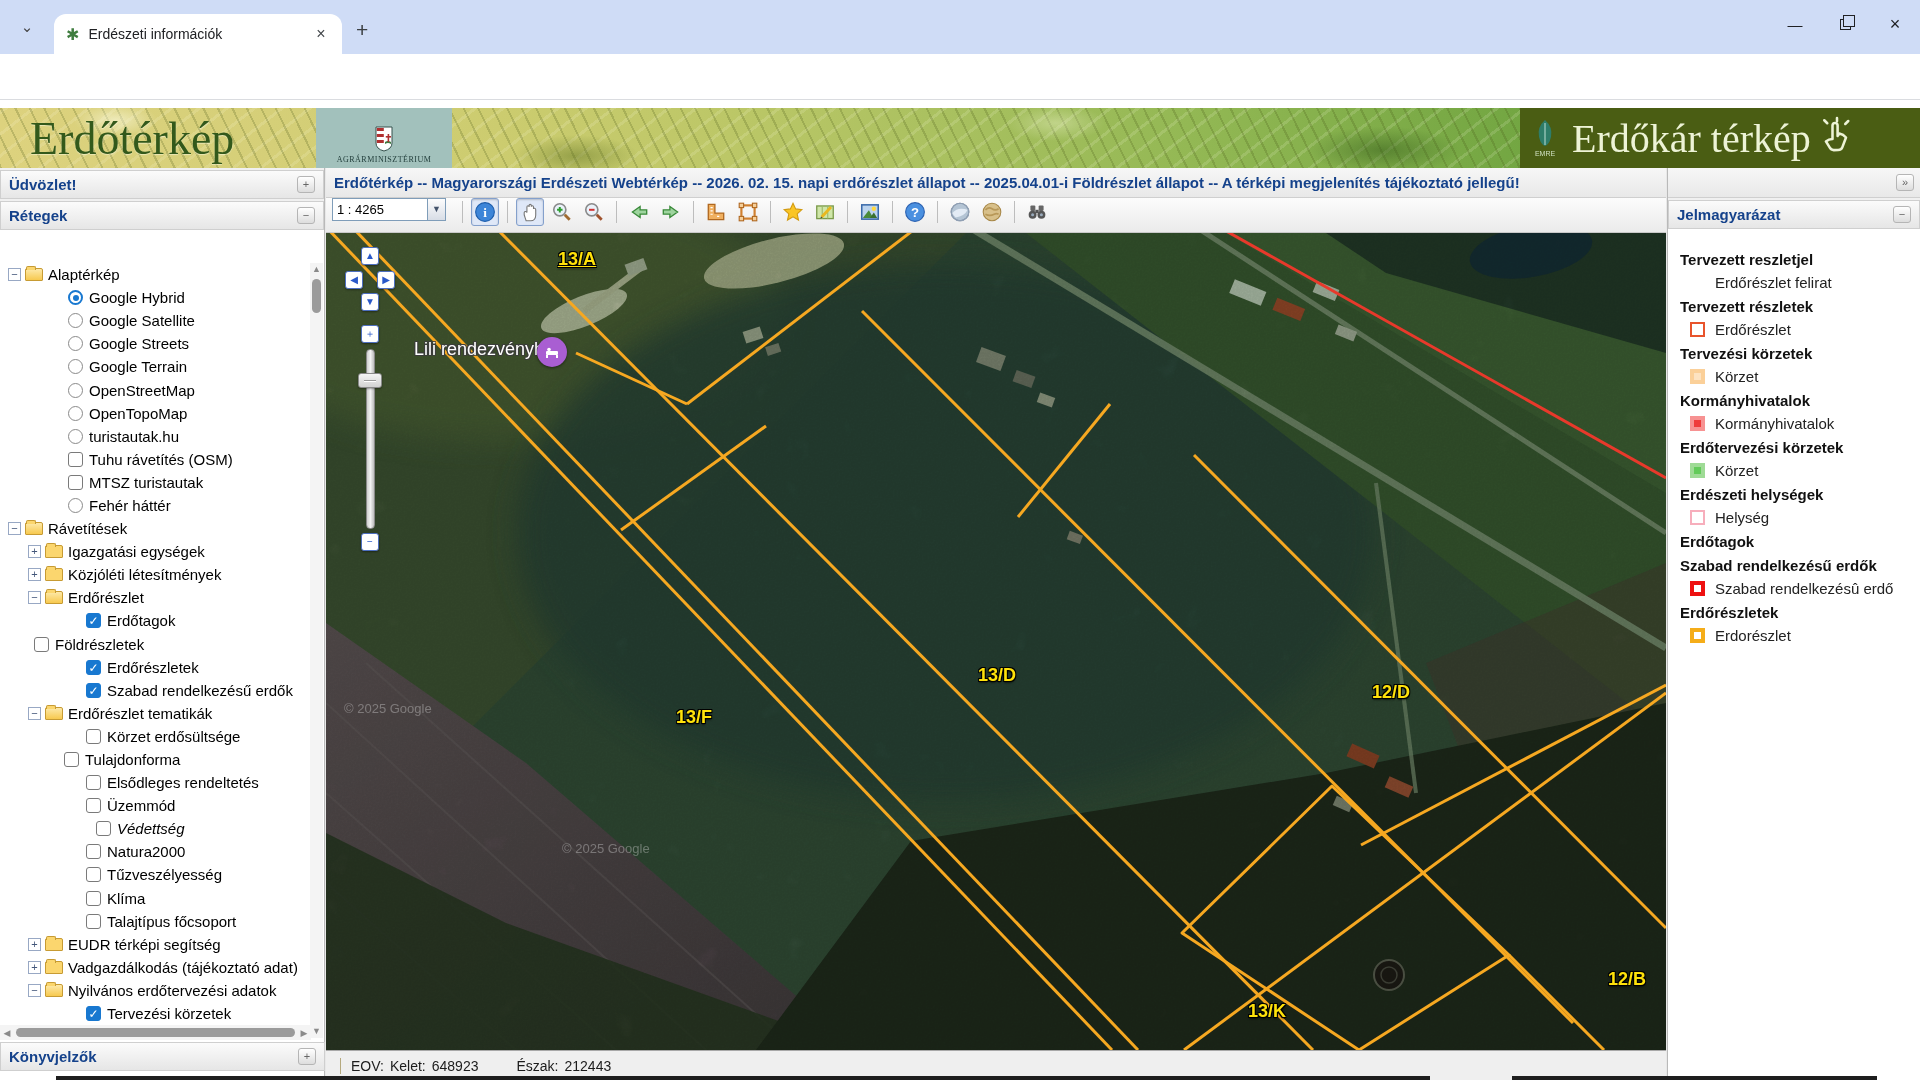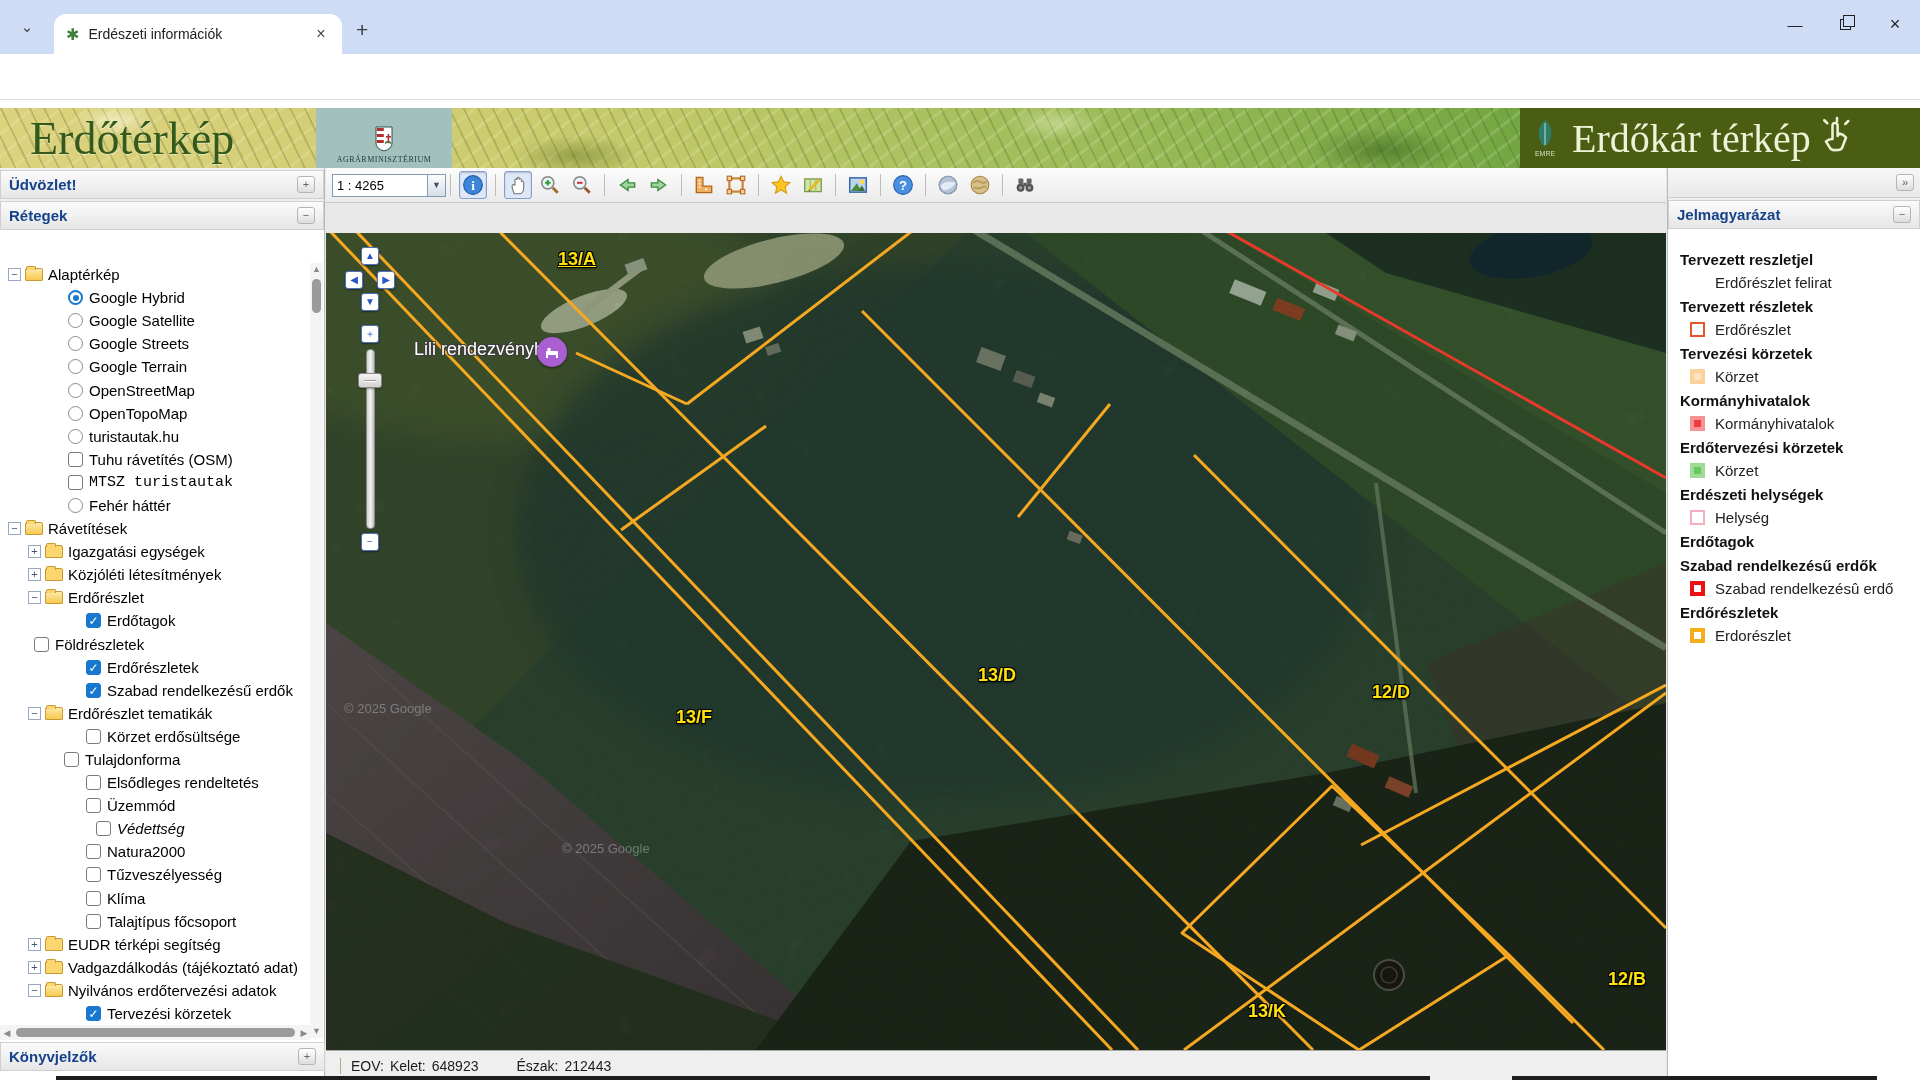--- a/index.html
+++ b/index.html
@@ -95,21 +95,21 @@
   .hscroll{position:absolute;left:0;top:857px;width:311px;height:15px;background:#f4f4f4;display:flex;align-items:center;}
   .hscroll .arr{width:14px;color:#8a8a8a;font-size:9px;text-align:center;cursor:pointer;}
   .hthumb{flex:1;height:9px;background:#9b9b9b;border-radius:5px;margin:0 2px;cursor:pointer;}
   .bookmarks{position:absolute;left:0;top:874px;width:325px;}
 
   
   .mapcol{position:absolute;left:326px;top:0;width:1340px;height:912px;}
   .maptitle{height:30px;background:linear-gradient(#f7f7f7,#e8e8e8);border-bottom:1px solid #cfcfcf;
     display:flex;align-items:center;padding:0 8px;color:#15428b;font-weight:bold;font-size:15px;white-space:nowrap;overflow:hidden;}
   .maptools{height:35px;background:linear-gradient(#fcfcfc,#ebebeb);border-bottom:1px solid #c9c9c9;
-    display:flex;align-items:center;padding:0 6px;gap:0;}
+    display:flex;align-items:flex-start;padding:0 6px;gap:12px;}
   .scalebox{display:flex;height:23px;}
   .scaleinput{width:96px;border:1px solid #7f9db9;background:#fff;font-size:13px;padding:2px 4px;line-height:17px;}
   .scalebtn{width:18px;border:1px solid #7f9db9;border-left:none;background:linear-gradient(#fdfdfd,#d8dde6);
     color:#44536b;font-size:9px;text-align:center;line-height:21px;cursor:pointer;}
   .tsep{width:1px;height:22px;background:#bdbdbd;margin:0 4px;}
   .tbtn{width:28px;height:28px;border:1px solid transparent;border-radius:3px;display:flex;
     align-items:center;justify-content:center;cursor:pointer;}
   .tbtn.pressed{background:#dfe8f8;border-color:#84a0cc;box-shadow:inset 0 1px 2px rgba(0,0,0,.2);}
   .mapwrap{position:absolute;left:0;top:65px;width:1340px;height:817px;overflow:hidden;background:#2d3a2c;}
   .mapwrap svg.terrain{position:absolute;left:0;top:0;}
@@ -281,21 +281,21 @@
           <span class="tlabel">OpenTopoMap</span>
         </div>
         <div class="trow" style="padding-left: 68px;">
           <span class="radio"></span>
           <span class="tlabel">turistautak.hu</span>
         </div>
         <div class="trow" style="padding-left: 68px;">
           <span class="cbox"></span>
           <span class="tlabel">Tuhu rávetítés (OSM)</span>
         </div>
-        <div class="trow" style="padding-left: 68px; font-family: Liberation Mono, monospace;">
+        <div class="trow" style="padding-left: 68px;">
           <span class="cbox"></span>
           <span class="tlabel">MTSZ turistautak</span>
         </div>
         <div class="trow" style="padding-left: 68px;">
           <span class="radio"></span>
           <span class="tlabel">Fehér háttér</span>
         </div>
         <div class="trow" style="padding-left: 8px;">
           <span class="exp">−</span>
           <span class="fold open"></span>
@@ -405,20 +405,21 @@
     </div>
     <div class="bookmarks">
       <div class="phead">
         <b>Könyvjelzők</b>
         <span class="ptool">+</span>
       </div>
     </div>
   </div>
 
   <div class="mapcol">
+    <div class="maptitle">Erdőtérkép -- Magyarországi Erdészeti Webtérkép -- 2026. 02. 15. napi erdőrészlet állapot -- 2025.04.01-i Földrészlet állapot -- A térképi megjelenítés tájékoztató jellegű!</div>
     <div class="maptools">
       <div class="scalebox">
         <div class="scaleinput">1 : 4265</div>
         <div class="scalebtn">▼</div>
       </div>
       <div id="toolbuttons" style="display:flex;align-items:center;gap:4px;">
           <div class="tsep"></div>
           <div class="tbtn pressed">
             <svg width="22" height="22" viewBox="0 0 20 20">
               <circle cx="10" cy="10" r="8.5" fill="#3d85d8" stroke="#1b5cab"></circle>

